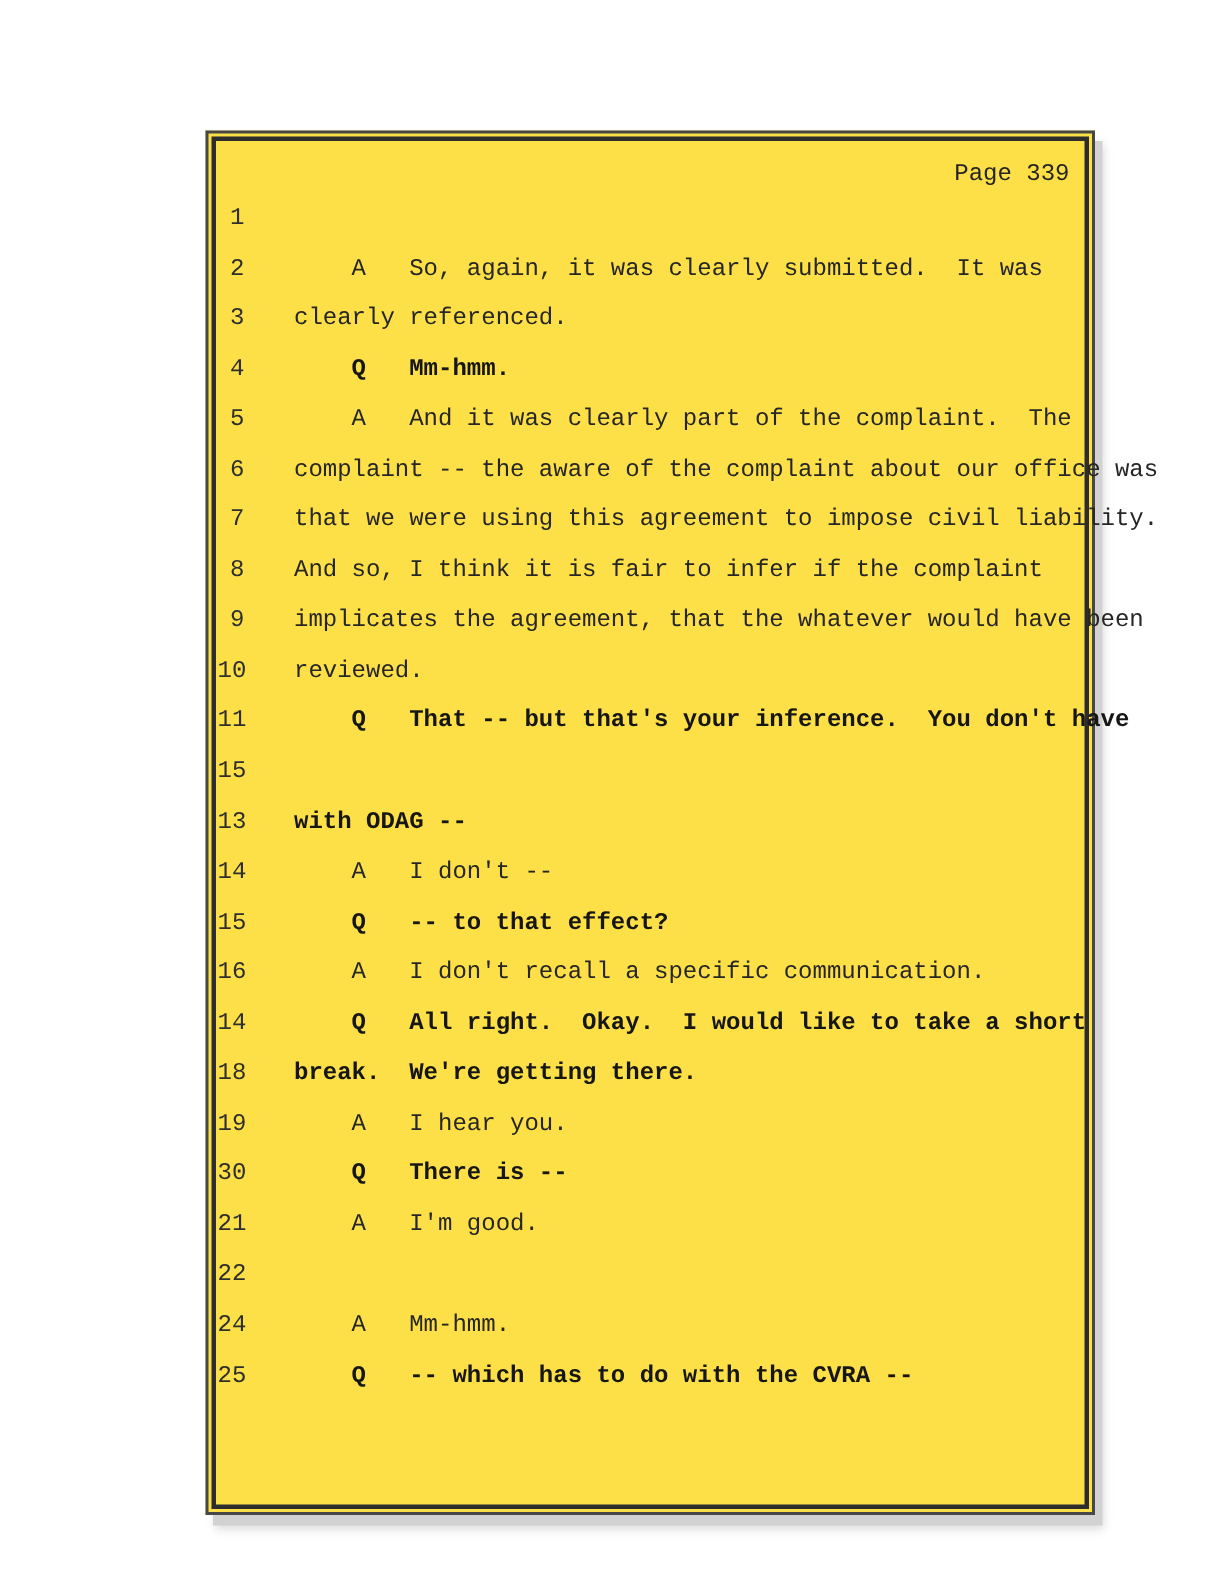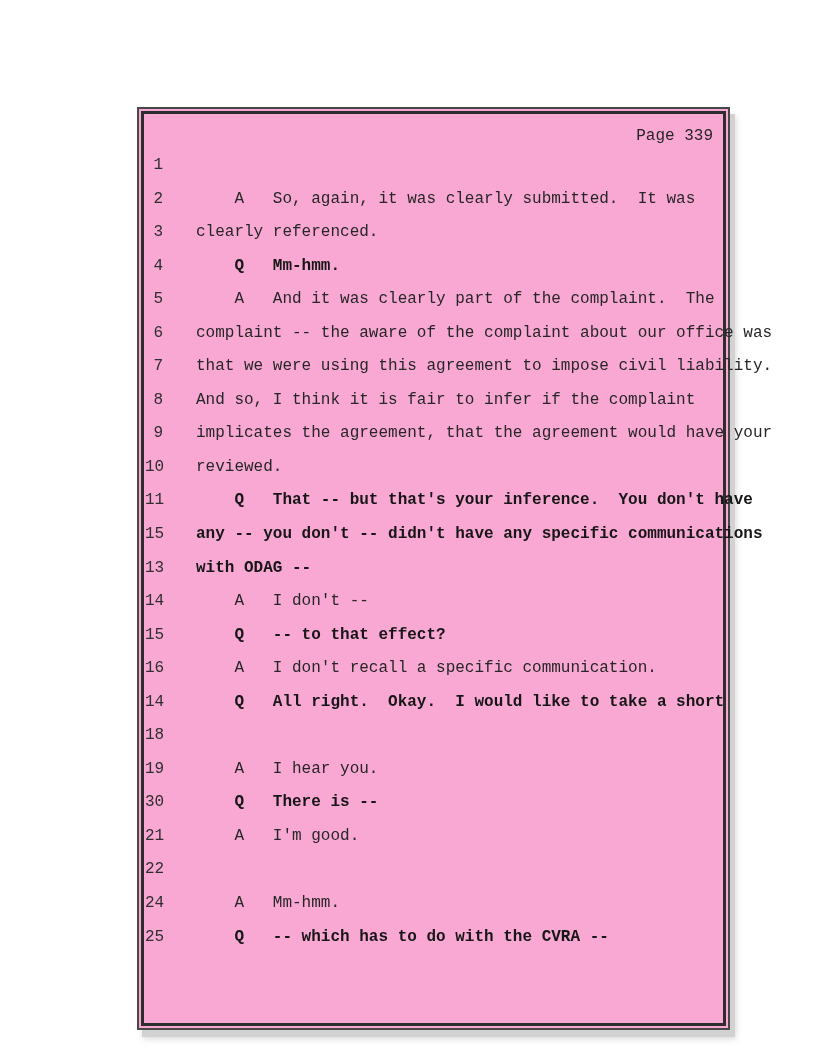--- a/index.html
+++ b/index.html
@@ -20,23 +20,22 @@
   }
 
   
   .frame {
     position: absolute;
     left: 137px;
     top: 87px;
     width: 593px;
     height: 923px;
     border: 2px solid #474747;
-    background: #f9a8d4;
+    background: #fde047;
     box-shadow: 5px 7px 0 #d2d2d2, 6px 9px 6px rgba(150,150,150,0.35);
-    margin-top: 20px;
   }
 
   .frame-inner {
     position: absolute;
     inset: 2px;
     border: 3px solid #2d2d2d;
   }
 
   .page-label {
     position: absolute;
@@ -119,33 +118,32 @@
           <div class="line">
             <span class="lineno">7</span>
             <span class="content">that we were using this agreement to impose civil liability.</span>
           </div>
           <div class="line">
             <span class="lineno">8</span>
             <span class="content">And so, I think it is fair to infer if the complaint</span>
           </div>
           <div class="line">
             <span class="lineno">9</span>
-            <span class="content">implicates the agreement, that the agreement would have your</span>
+            <span class="content">implicates the agreement, that the whatever would have been</span>
           </div>
           <div class="line">
             <span class="lineno">10</span>
             <span class="content">reviewed.</span>
           </div>
           <div class="line bold">
             <span class="lineno">11</span>
             <span class="content"><span>    Q   </span>That -- but that's your inference.  You don't have</span>
           </div>
           <div class="line bold">
             <span class="lineno">15</span>
-            <span class="content">any -- you don't -- didn't have any specific communications</span>
           </div>
           <div class="line bold">
             <span class="lineno">13</span>
             <span class="content">with ODAG --</span>
           </div>
           <div class="line">
             <span class="lineno">14</span>
             <span class="content"><span>    A   </span>I don't --</span>
           </div>
           <div class="line bold">
@@ -155,20 +153,21 @@
           <div class="line">
             <span class="lineno">16</span>
             <span class="content"><span>    A   </span>I don't recall a specific communication.</span>
           </div>
           <div class="line bold">
             <span class="lineno">14</span>
             <span class="content"><span>    Q   </span>All right.  Okay.  I would like to take a short</span>
           </div>
           <div class="line bold">
             <span class="lineno">18</span>
+            <span class="content">break.  We're getting there.</span>
           </div>
           <div class="line">
             <span class="lineno">19</span>
             <span class="content"><span>    A   </span>I hear you.</span>
           </div>
           <div class="line bold">
             <span class="lineno">30</span>
             <span class="content"><span>    Q   </span>There is --</span>
           </div>
           <div class="line">

